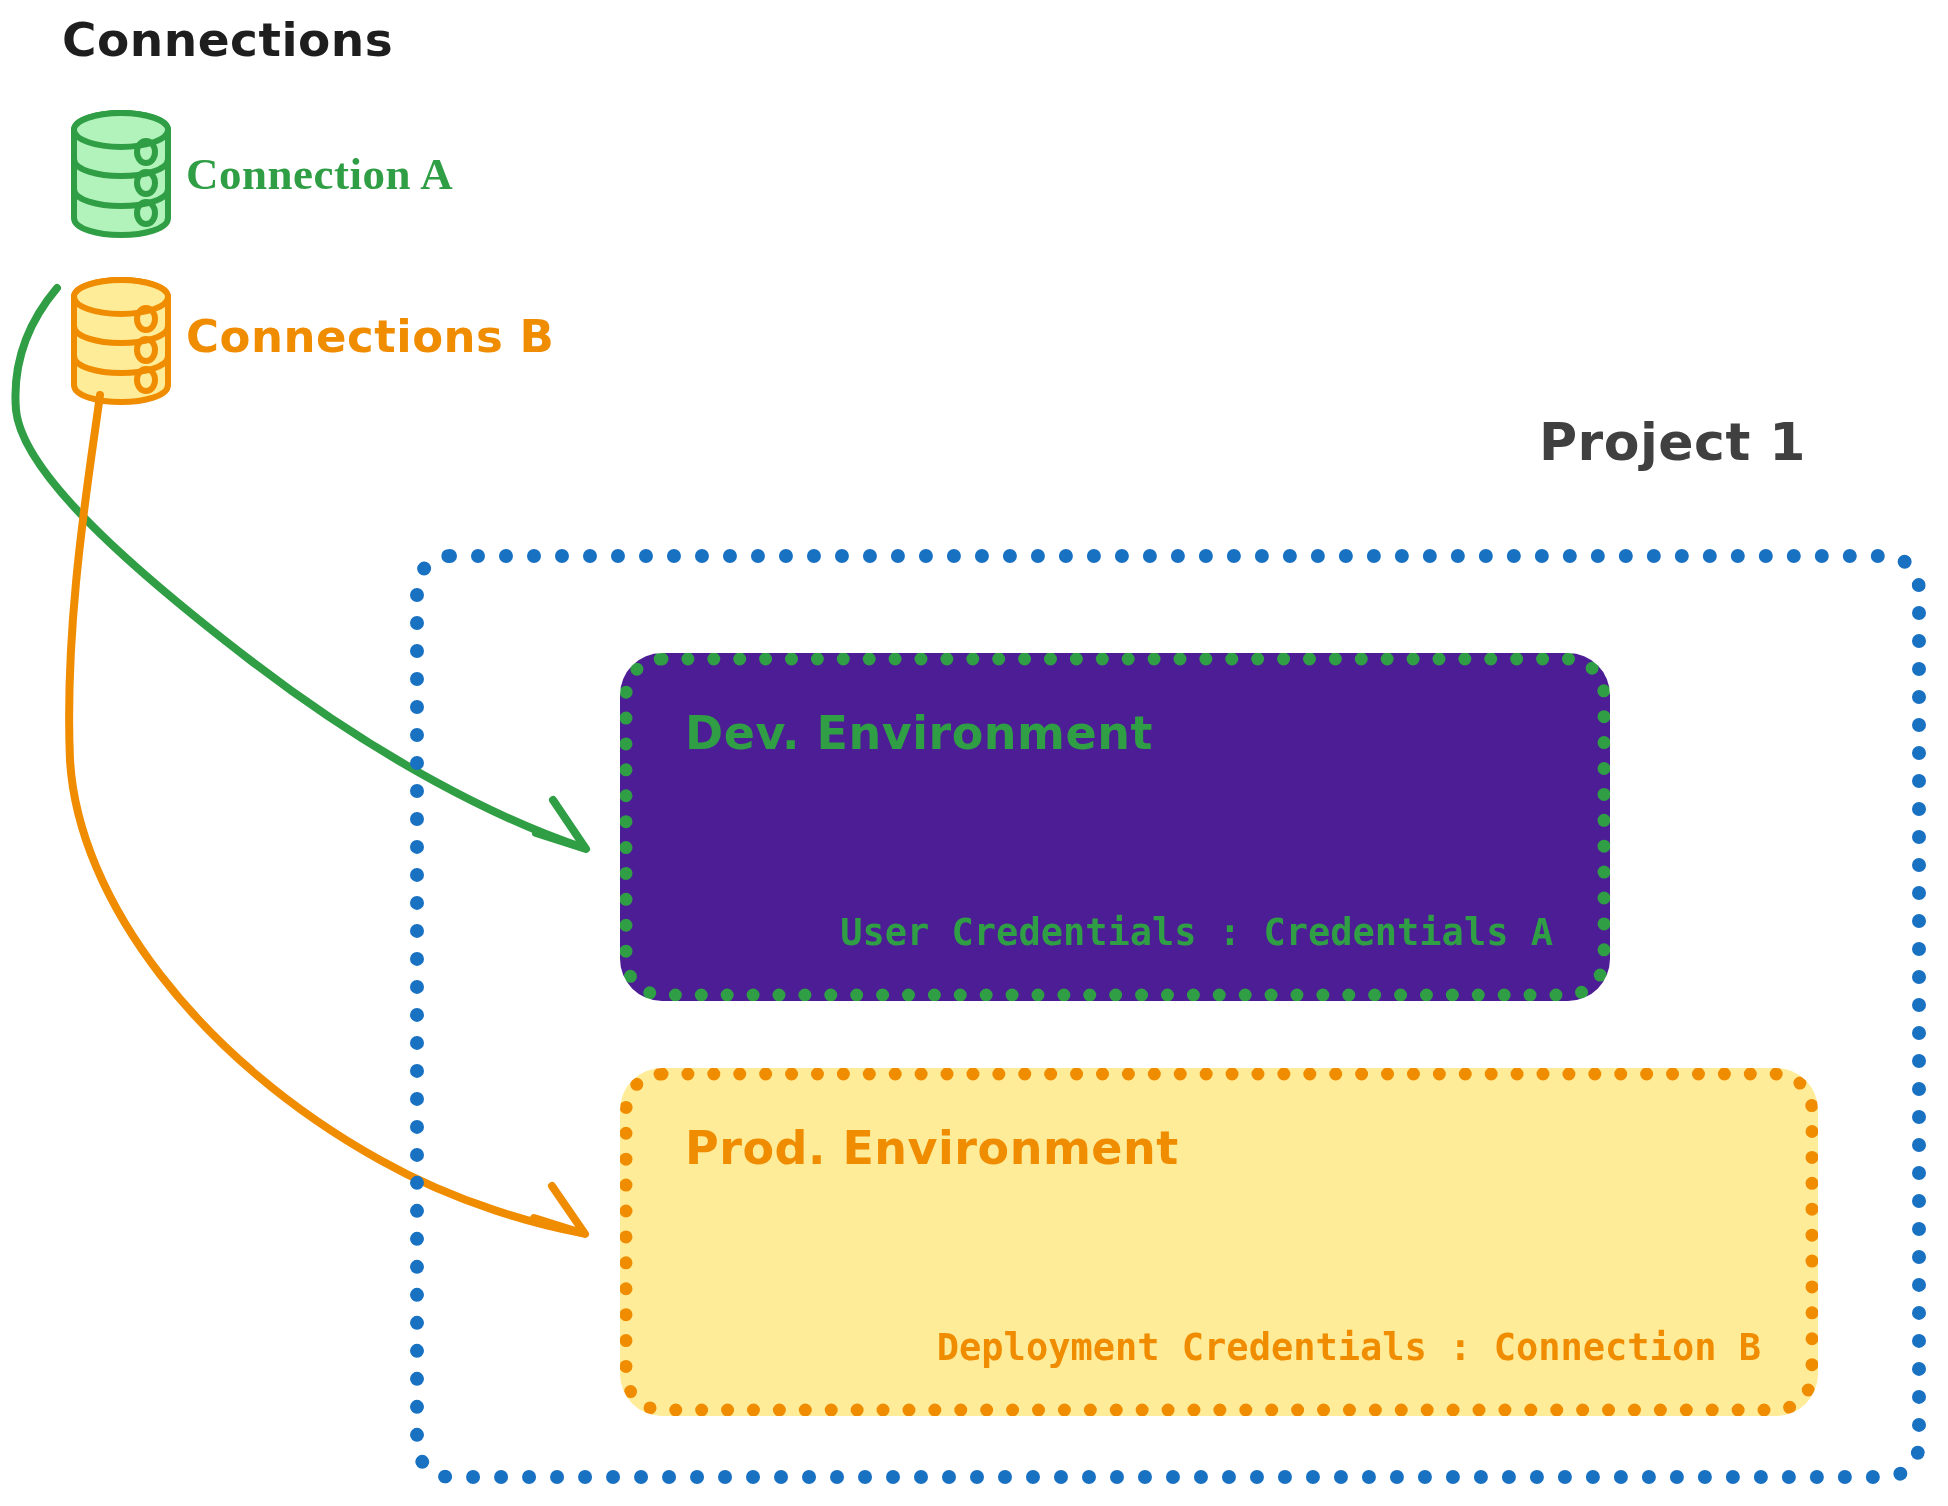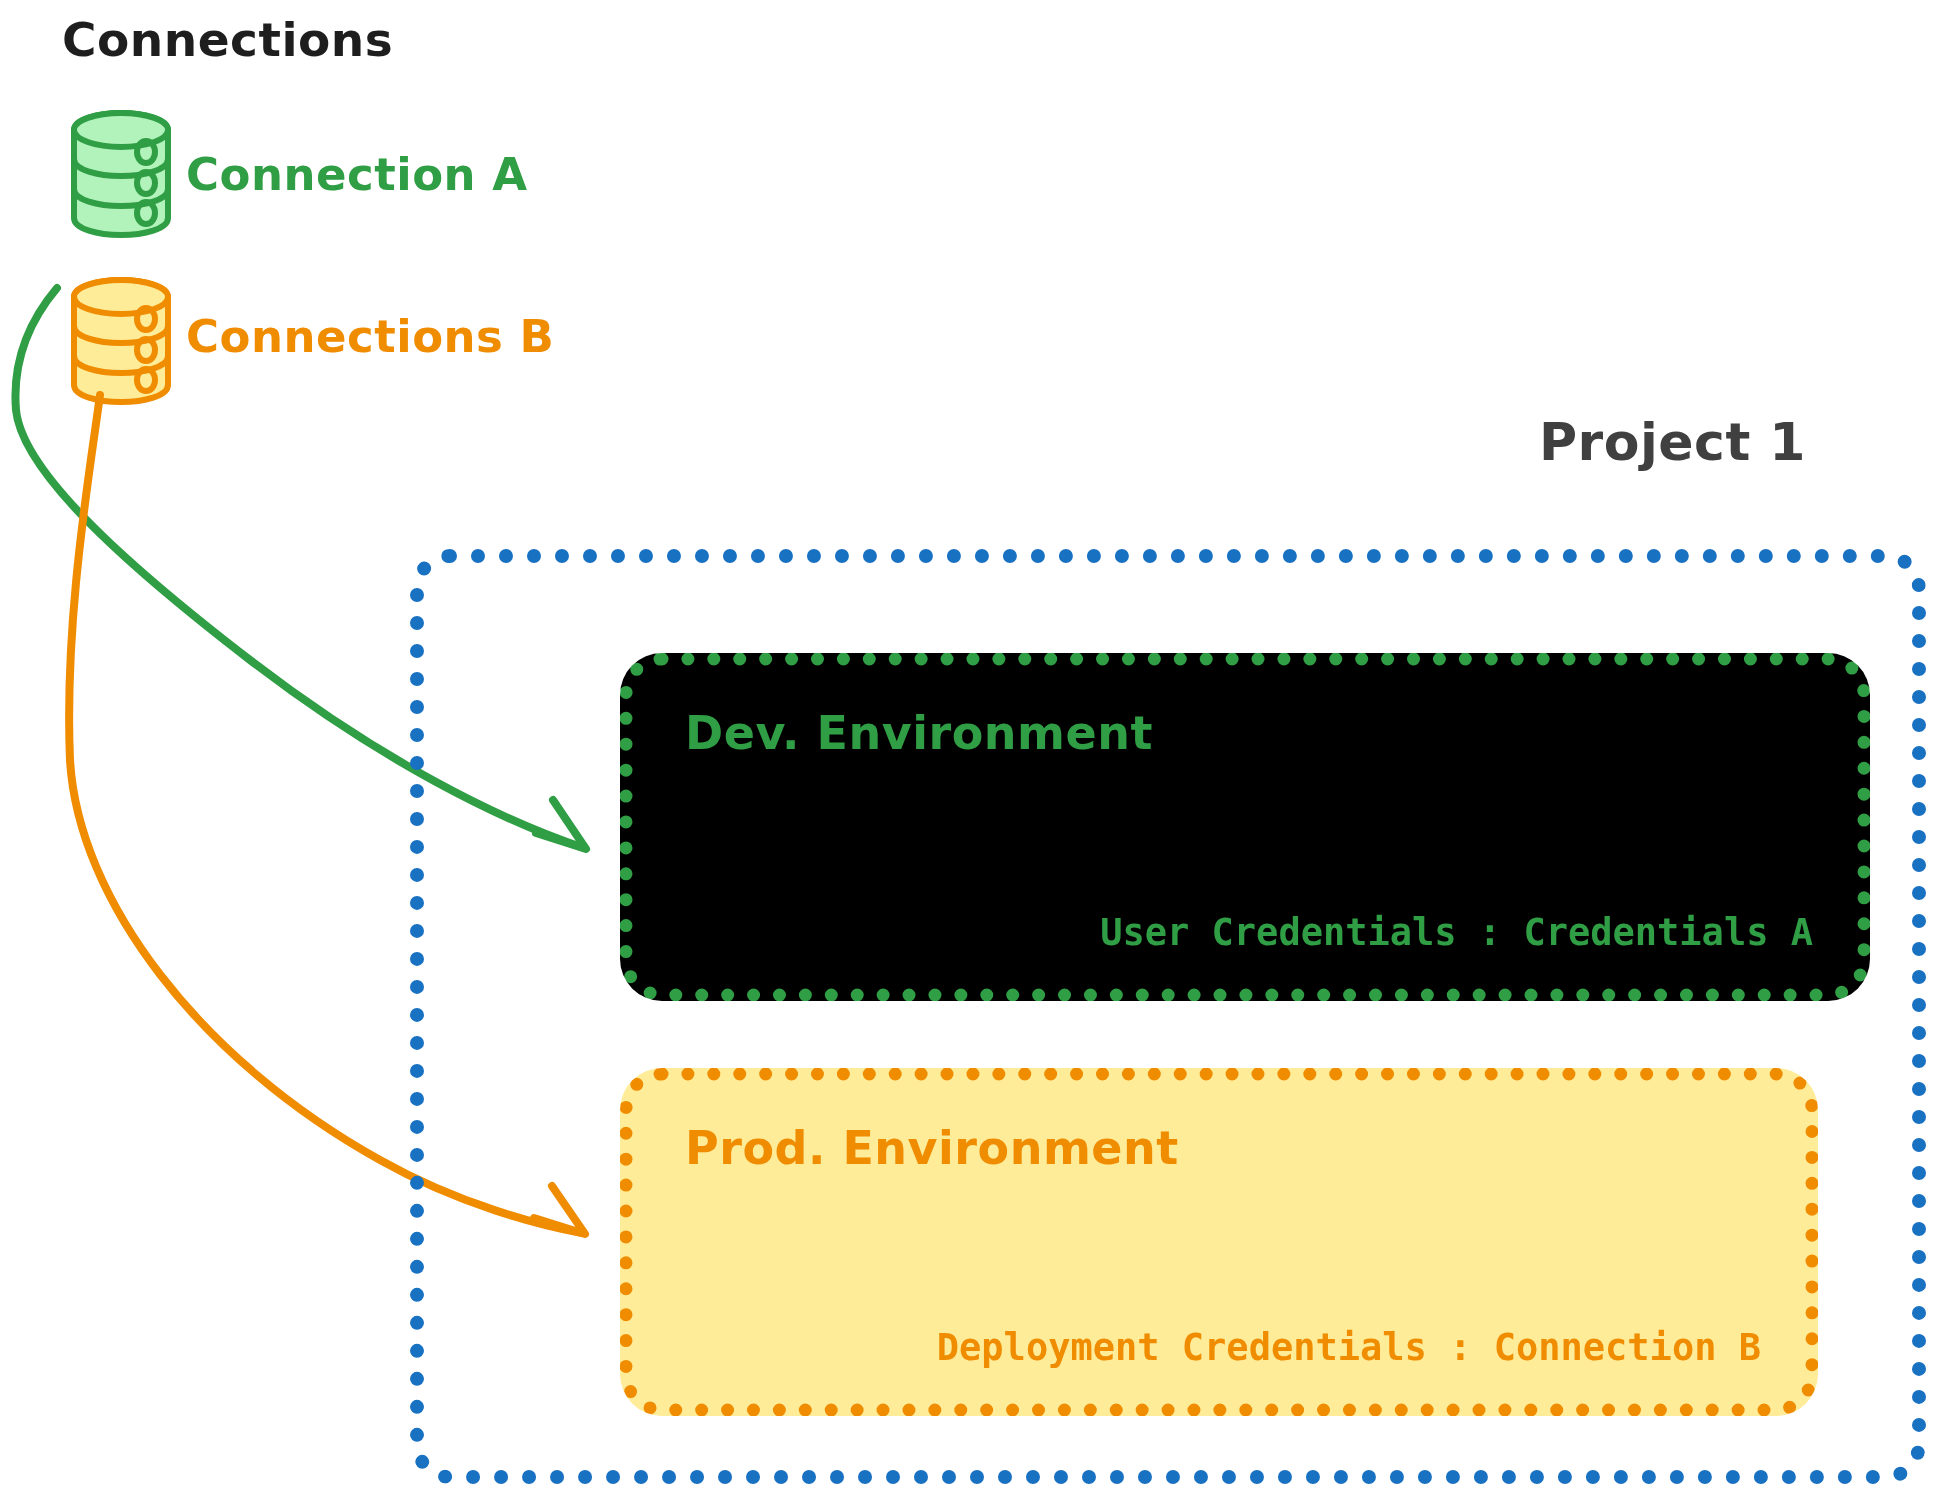--- a/index.html
+++ b/index.html
@@ -32,21 +32,21 @@
     left: 62px;
     top: 12px;
     font-size: 47px;
     color: #1e1e1e;
   }
   .conn-label {
     position: absolute;
     font-size: 45px;
     white-space: nowrap;
   }
-  #conn-a-label { left: 186px; top: 148px; color: #2f9e44; }
+  #conn-a-label { left: 186px; top: 148px; color: #2f9e44; font-family: Liberation Serif, serif; }
   #conn-b-label { left: 186px; top: 310px; color: #f08c00; }
 
   .db-icon { position: absolute; }
   #db-icon-a { left: 62px; top: 108px; }
   #db-icon-b { left: 62px; top: 275px; }
 
   
   #arrow-layer {
     position: absolute;
     left: 0; top: 0;
@@ -77,23 +77,23 @@
 
   
   .env-box {
     position: absolute;
     border-radius: 42px;
     box-sizing: border-box;
   }
   #dev-env-box {
     left: 620px;
     top: 653px;
-    width: 1250px;
+    width: 990px;
     height: 348px;
-    background: #000000;
+    background: #4c1d95;
     border: 13px dotted #2f9e44;
   }
   #prod-env-box {
     left: 620px;
     top: 1068px;
     width: 1198px;
     height: 348px;
     background: #ffec99;
     border: 13px dotted #f08c00;
   }

